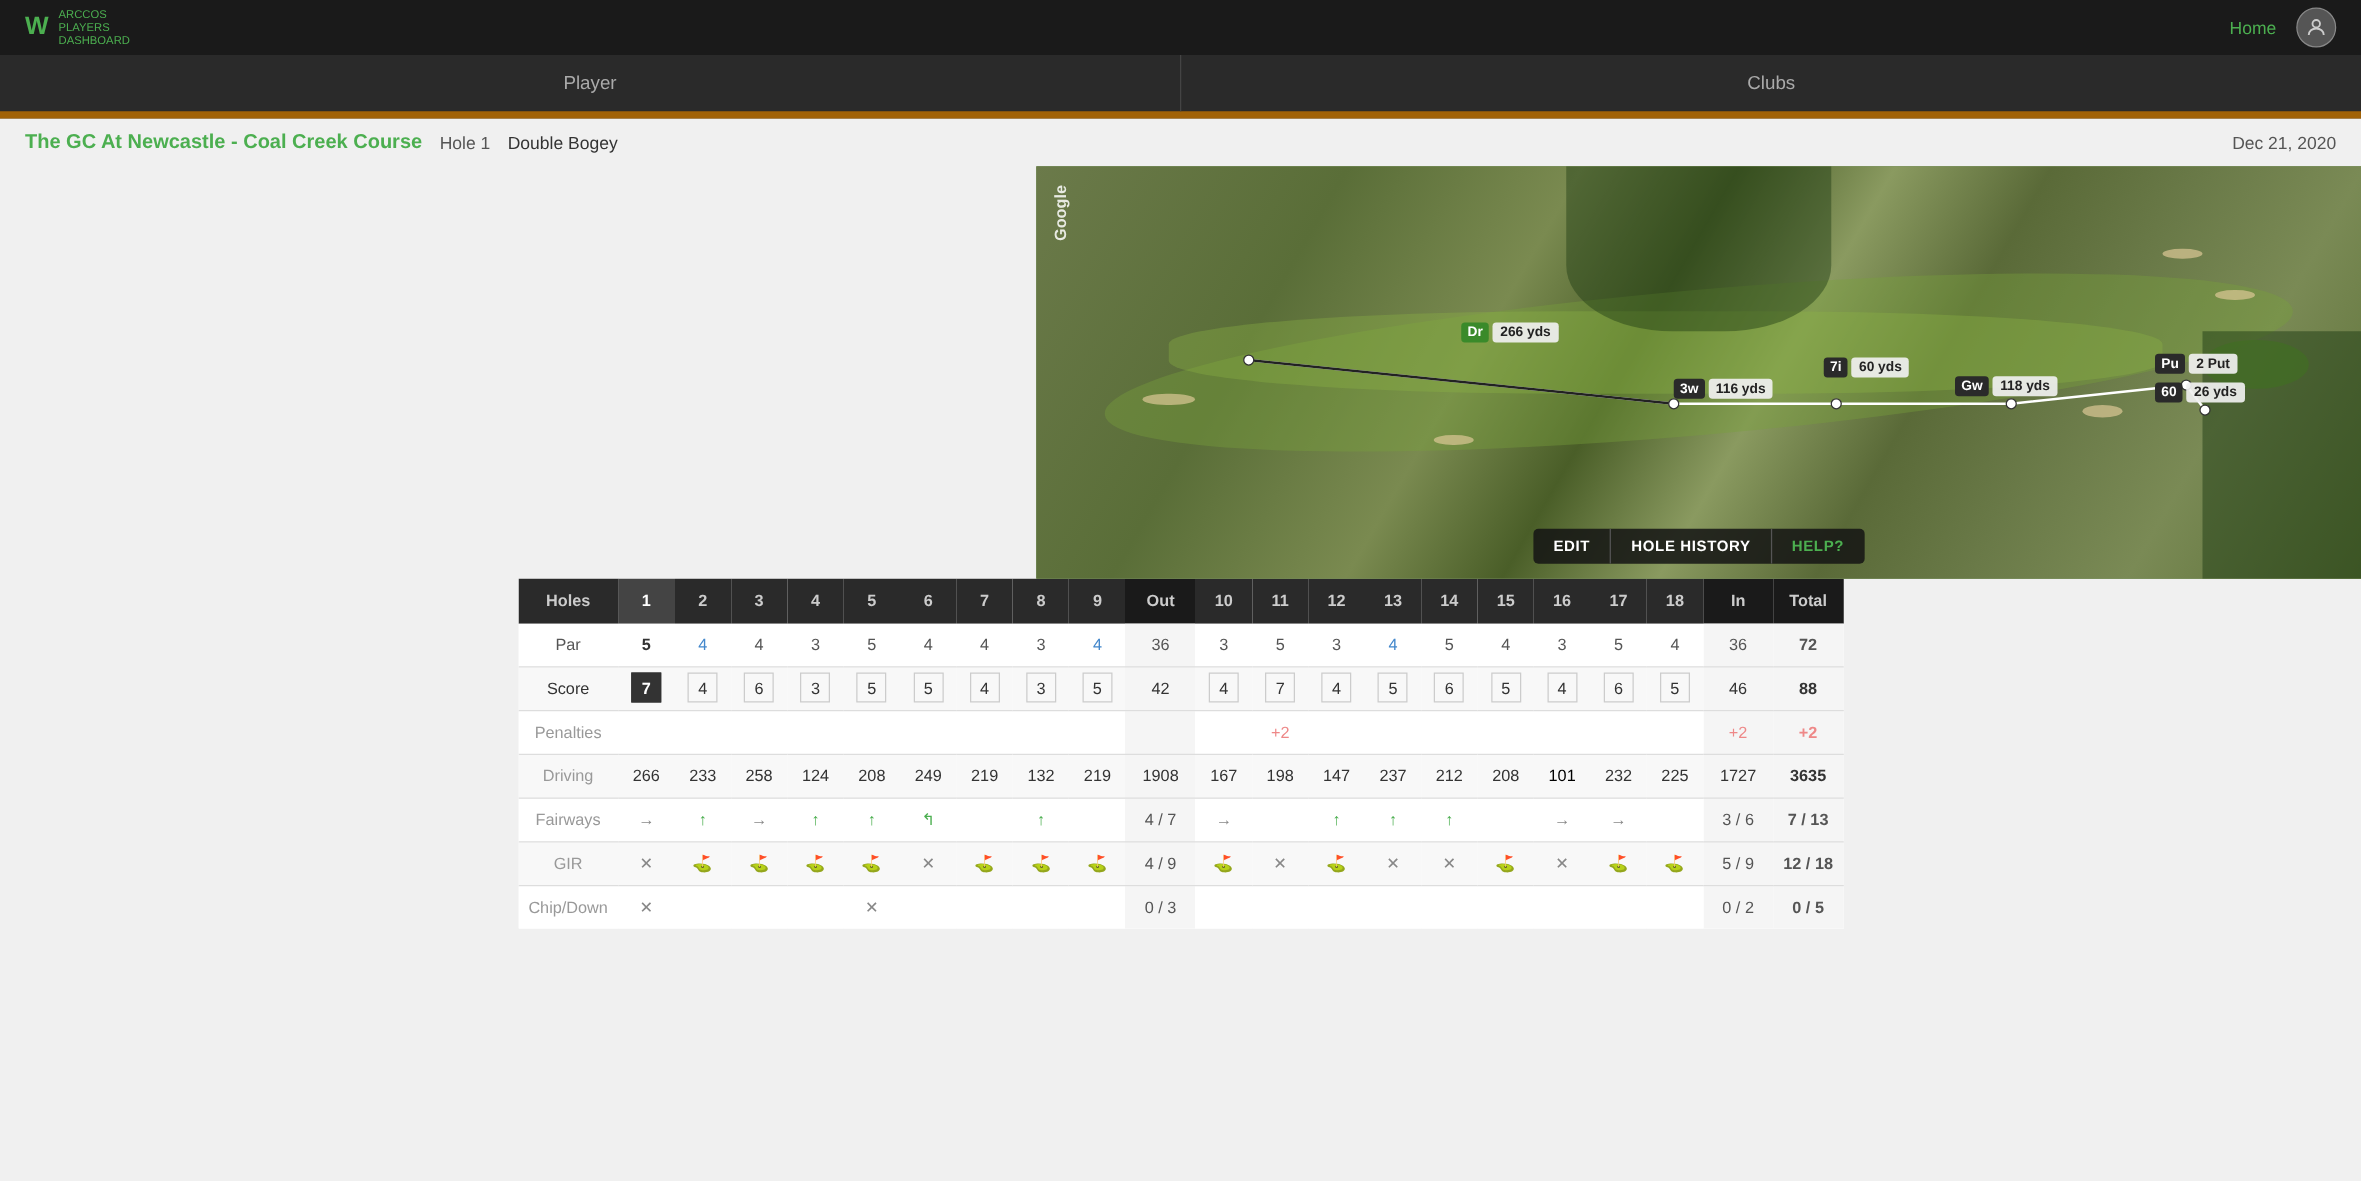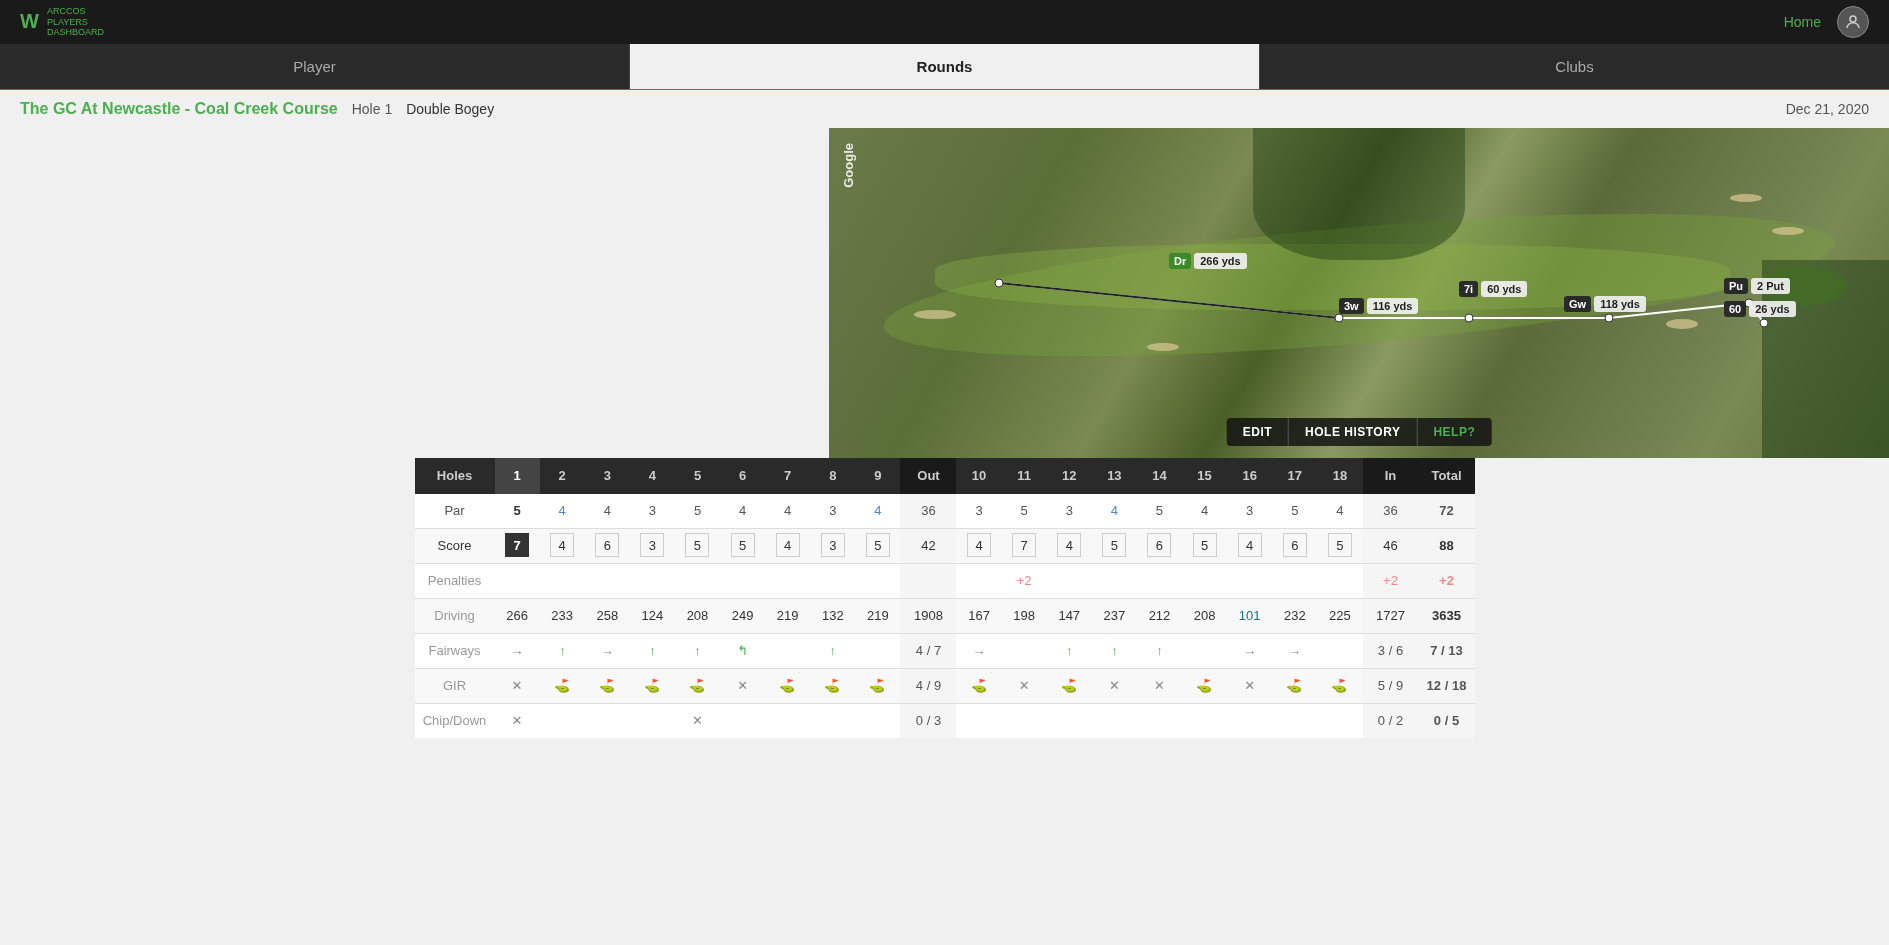--- a/index.html
+++ b/index.html
@@ -18,21 +18,21 @@
     .logo-icon { color: #4caf50; font-size: 20px; font-weight: bold; }
     .logo-text { color: #4caf50; font-size: 10px; line-height: 1.1; }
     .header-right { display: flex; align-items: center; gap: 16px; }
     .home-link { color: #4caf50; text-decoration: none; font-size: 14px; }
     .avatar { width: 32px; height: 32px; border-radius: 50%; background: #555; border: 1px solid #888; display: flex; align-items: center; justify-content: center; color: #ccc; }
 
     
     .nav-tabs {
       background: #2a2a2a;
       display: flex;
-      border-bottom: 1px solid #a16207;
+      border-bottom: 6px solid #a16207;
     }
     .nav-tab {
       flex: 1;
       text-align: center;
       padding: 14px 0;
       color: #aaa;
       cursor: pointer;
       font-size: 15px;
       border-right: 1px solid #444;
     }
@@ -179,21 +179,20 @@
       <svg width="18" height="18" viewBox="0 0 24 24" fill="none" stroke="#ccc" stroke-width="2">
         <circle cx="12" cy="8" r="4"></circle>
           <path d="M4 20c0-4 3.6-7 8-7s8 3 8 7"></path>
       </svg>
     </div>
   </div>
 </div>
 
 <div class="nav-tabs">
   <div class="nav-tab">Player</div>
-  <div class="nav-tab active">Rounds</div>
   <div class="nav-tab">Clubs</div>
 </div>
 
 <div class="course-header">
   <div class="course-header-left">
     <span class="course-name">The GC At Newcastle - Coal Creek Course</span>
     <span class="hole-label">Hole 1</span>
     <span class="hole-result">Double Bogey</span>
   </div>
   <span class="course-date">Dec 21, 2020</span>
@@ -401,21 +400,21 @@
         <td>219</td>
         <td>132</td>
         <td>219</td>
         <td class="separator-col">1908</td>
         <td>167</td>
         <td>198</td>
         <td>147</td>
         <td>237</td>
         <td>212</td>
         <td>208</td>
-        <td style="color:#0f766e;">101</td>
+        <td style="color:#000000;">101</td>
         <td>232</td>
         <td>225</td>
         <td class="separator-col">1727</td>
         <td class="separator-col total-col">3635</td>
       </tr>
 
       <tr class="divider-row">
             <td colspan="22"></td>
           </tr>
 

